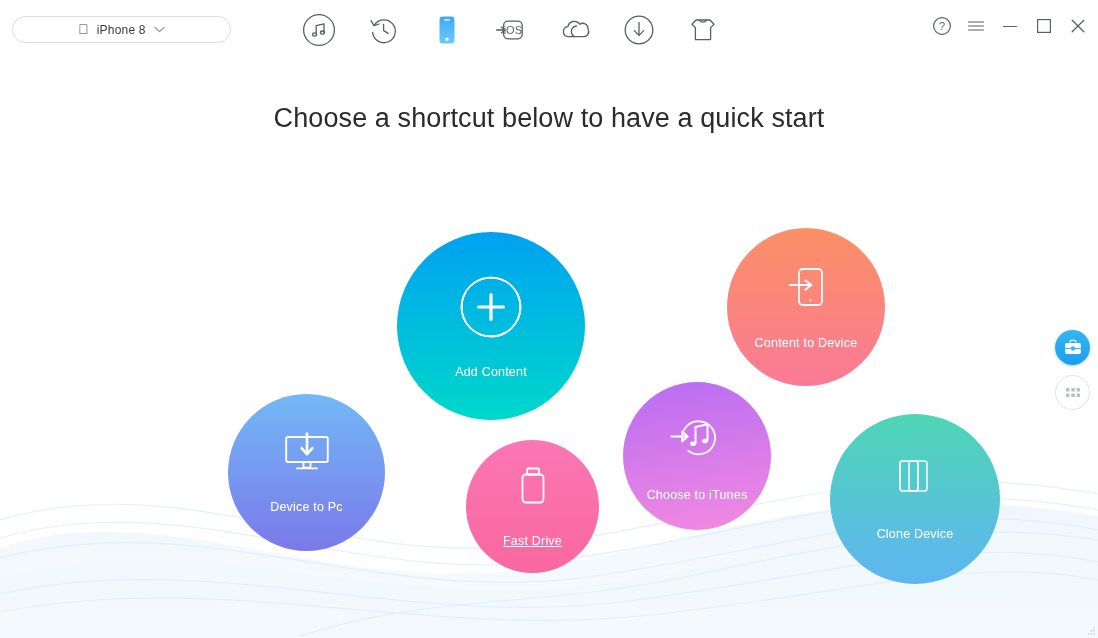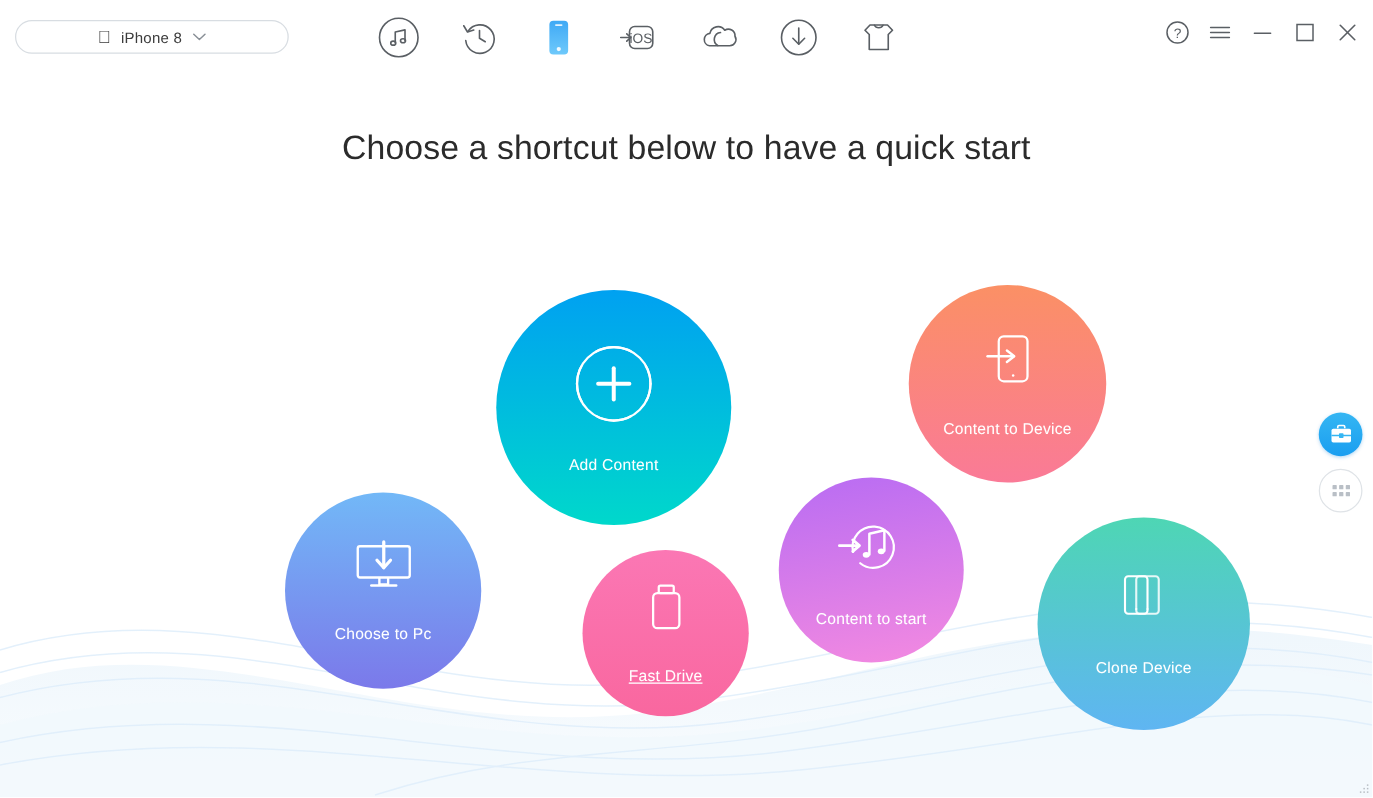--- a/index.html
+++ b/index.html
@@ -344,21 +344,21 @@
     <div class="bubble" style="left:228px;top:394px;width:157px;height:157px;background:linear-gradient(180deg,#72b8f7 0%,#7b79ea 100%);">
       <div class="b-icon">
         <svg width="52" height="44" viewBox="0 0 52 44">
           <path d="M7 6 L45 6 A1.8 1.8 0 0 1 46.8 7.8 L46.8 29.2 A1.8 1.8 0 0 1 45 31 L7 31 A1.8 1.8 0 0 1 5.2 29.2 L5.2 7.8 A1.8 1.8 0 0 1 7 6 Z" fill="none" stroke="#ffffff" stroke-width="1.9"></path>
           <path d="M22.5 31 L22.5 36.6 L29.5 36.6 L29.5 31" fill="none" stroke="#ffffff" stroke-width="1.9" stroke-linejoin="round"></path>
           <path d="M16 37.4 L36 37.4" fill="none" stroke="#ffffff" stroke-width="1.9" stroke-linecap="round"></path>
           <path d="M26 2.5 L26 23" fill="none" stroke="#ffffff" stroke-width="2.6" stroke-linecap="round"></path>
           <path d="M20.6 17.2 L26 23.2 L31.4 17.2" fill="none" stroke="#ffffff" stroke-width="2.6" stroke-linecap="round" stroke-linejoin="round"></path>
         </svg>
       </div>
-      <div class="b-label">Choose to Pc</div>
+      <div class="b-label">Device to Pc</div>
     </div>
 
     <div class="bubble" style="left:466px;top:440px;width:133px;height:133px;background:linear-gradient(180deg,#fb77b4 0%,#f9679f 100%);text-decoration:underline;">
       <div class="b-icon">
         <svg width="34" height="44" viewBox="0 0 34 44">
           <rect x="11" y="3.5" width="12" height="6" rx="1.3" fill="none" stroke="#ffffff" stroke-width="1.8"></rect>
           <rect x="6.5" y="9.5" width="21" height="28" rx="3.4" fill="none" stroke="#ffffff" stroke-width="1.8"></rect>
         </svg>
       </div>
       <div class="b-label">Fast Drive</div>
@@ -368,21 +368,21 @@
       <div class="b-icon">
         <svg width="58" height="52" viewBox="0 0 58 52">
           <path d="M14.5 30.5 A16.5 16.5 0 1 1 20.2 39.6" fill="none" stroke="#ffffff" stroke-width="1.8" stroke-linecap="round"></path>
           <path d="M3.5 25.5 L19 25.5" fill="none" stroke="#ffffff" stroke-width="2.2" stroke-linecap="round"></path>
           <path d="M14.2 20.9 L19.6 25.5 L14.2 30.1" fill="none" stroke="#ffffff" stroke-width="2.2" stroke-linecap="round" stroke-linejoin="round"></path>
           <path d="M27.5 32.5 L27.5 16.0 L39.5 13.2 L39.5 29.6" fill="none" stroke="#ffffff" stroke-width="2.0" stroke-linecap="round" stroke-linejoin="round"></path>
           <ellipse cx="25.0" cy="32.8" rx="2.8" ry="2.3" fill="#ffffff"></ellipse>
           <ellipse cx="37.0" cy="30.0" rx="2.8" ry="2.3" fill="#ffffff"></ellipse>
         </svg>
       </div>
-      <div class="b-label">Content to start</div>
+      <div class="b-label">Choose to iTunes</div>
     </div>
 
     <div class="bubble" style="left:830px;top:414px;width:170px;height:170px;background:linear-gradient(180deg,#4ed6b4 0%,#5fb5f2 100%);text-align:right;">
       <div class="b-icon">
         <svg width="46" height="44" viewBox="0 0 46 44">
           <rect x="17" y="3" width="18" height="30" rx="2.6" fill="none" stroke="#ffffff" stroke-width="1.7" opacity="0.85"></rect>
           <rect x="8" y="3" width="18" height="30" rx="2.6" fill="none" stroke="#ffffff" stroke-width="1.7"></rect>
           <circle cx="17" cy="29.2" r="0.9" fill="#ffffff"></circle>
           <circle cx="26" cy="29.2" r="0.9" fill="#ffffff" opacity="0.85"></circle>
         </svg>

